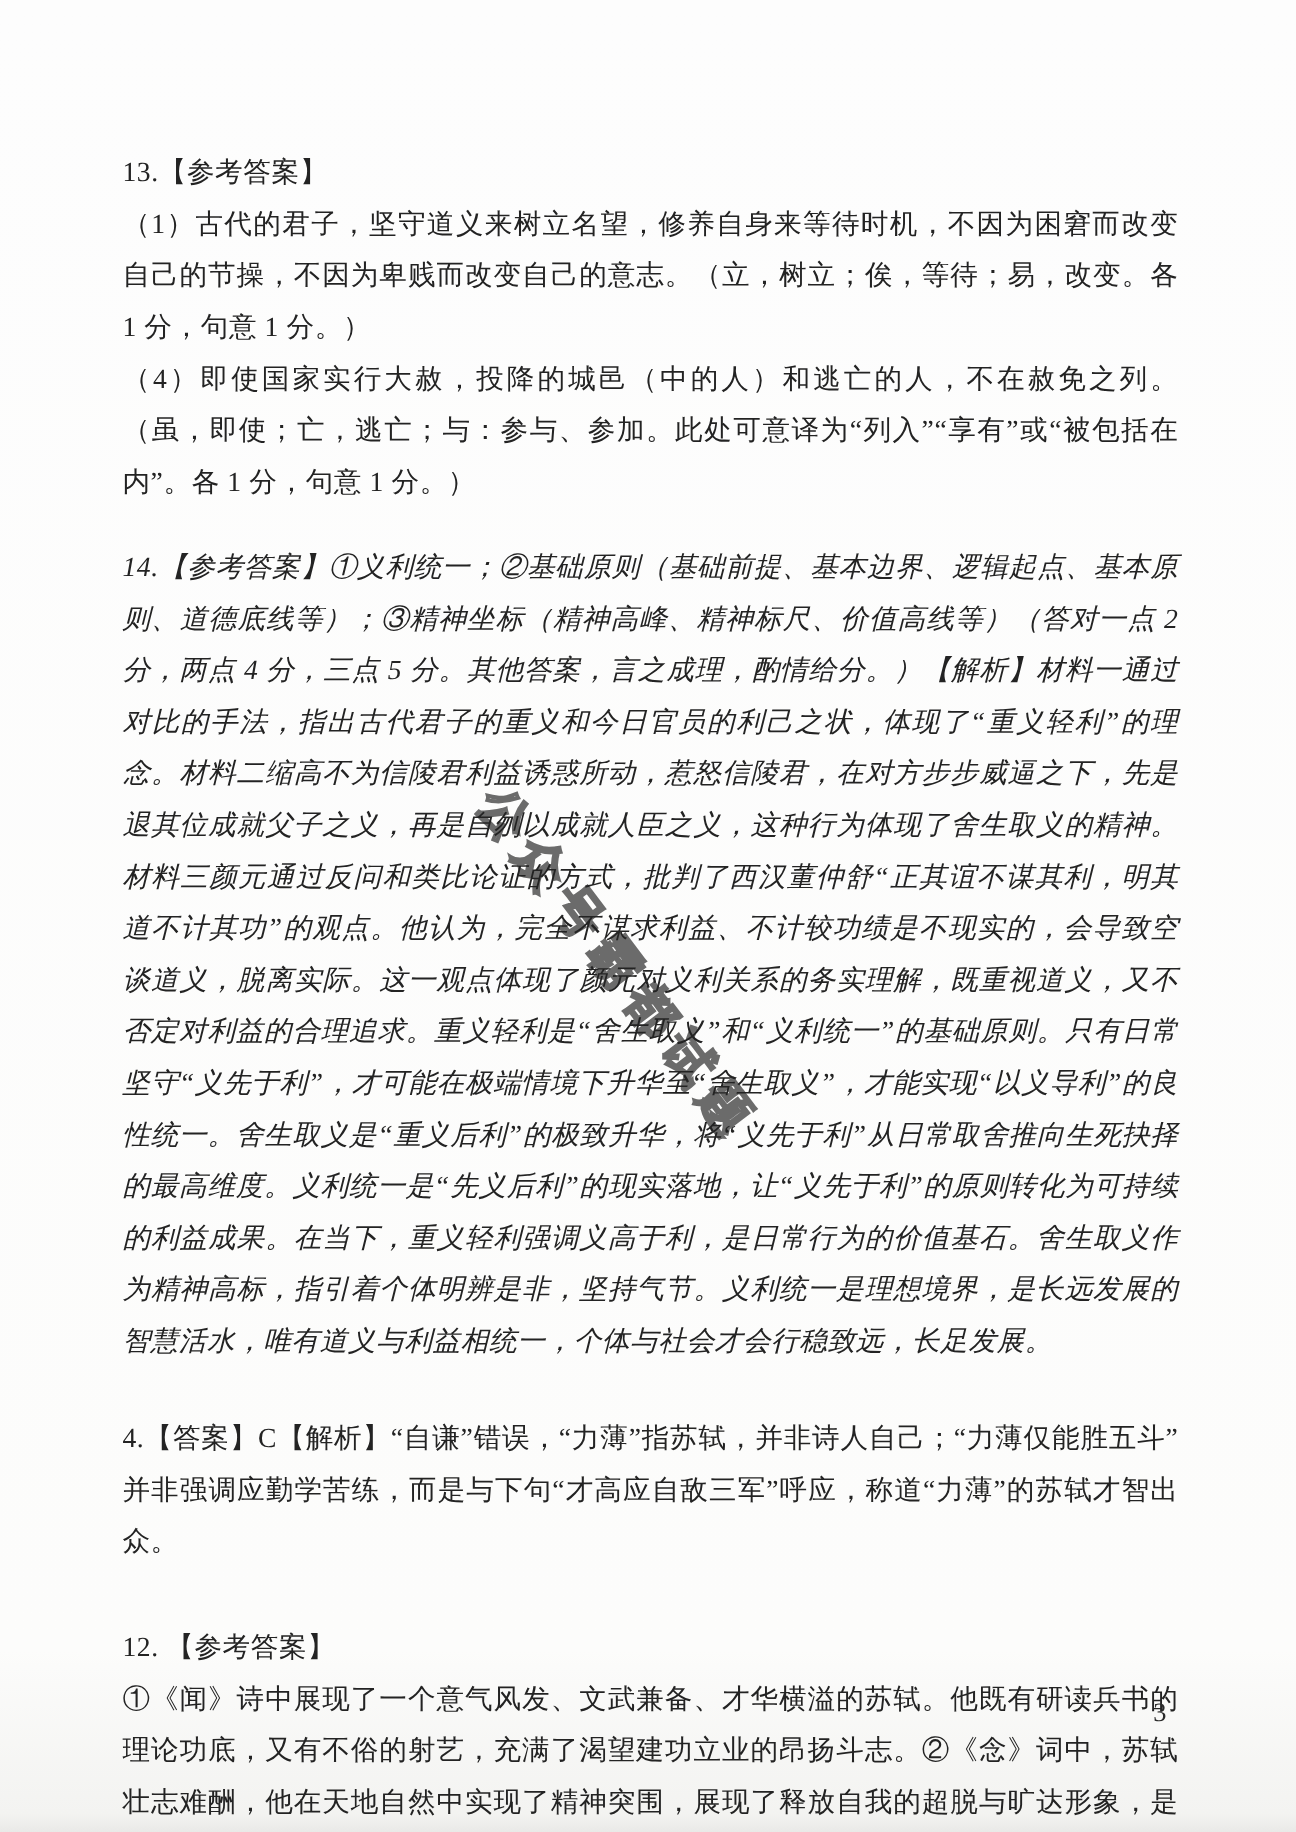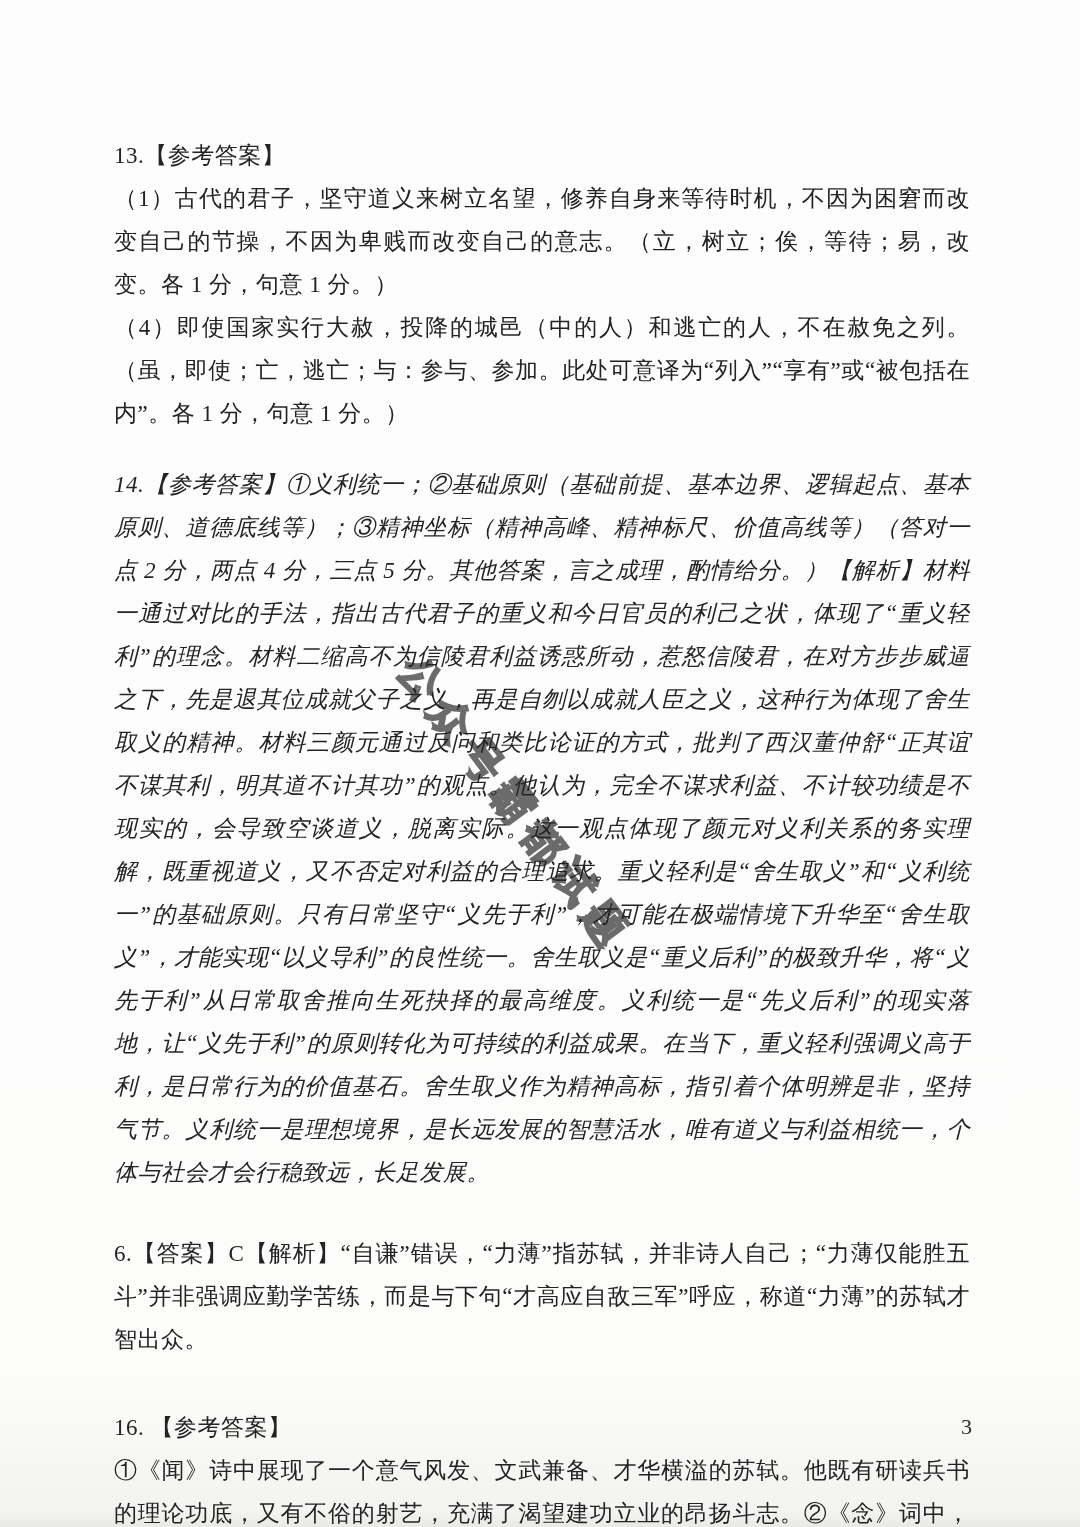--- a/index.html
+++ b/index.html
@@ -24,21 +24,21 @@
     position: absolute;
     left: 102px;
     right: 98px;
     top: 122px;
     font-size: 23px;
     line-height: 43px;
     text-align: justify;
     letter-spacing: 0.5px;
   }
   .content p { margin: 0; }
-  section { margin: 12px; }
+  section { margin: 0; }
   .sec-14 { margin-top: 28px; font-style: italic; }
   .sec-15 { margin-top: 38px; }
   .sec-16 { margin-top: 45px; }
   .page-number {
     position: absolute;
     top: 1414px;
     right: 108px;
     font-size: 22px;
     color: #2a2a2a;
   }
@@ -71,25 +71,25 @@
       <p>13.【参考答案】</p>
       <p>（1）古代的君子，坚守道义来树立名望，修养自身来等待时机，不因为困窘而改变自己的节操，不因为卑贱而改变自己的意志。（立，树立；俟，等待；易，改变。各 1 分，句意 1 分。）</p>
       <p>（4）即使国家实行大赦，投降的城邑（中的人）和逃亡的人，不在赦免之列。（虽，即使；亡，逃亡；与：参与、参加。此处可意译为“列入”“享有”或“被包括在内”。各 1 分，句意 1 分。）</p>
     </section>
 
     <section class="sec-14">
       <p>14.【参考答案】①义利统一；②基础原则（基础前提、基本边界、逻辑起点、基本原则、道德底线等）；③精神坐标（精神高峰、精神标尺、价值高线等）（答对一点 2 分，两点 4 分，三点 5 分。其他答案，言之成理，酌情给分。）【解析】材料一通过对比的手法，指出古代君子的重义和今日官员的利己之状，体现了“重义轻利”的理念。材料二缩高不为信陵君利益诱惑所动，惹怒信陵君，在对方步步威逼之下，先是退其位成就父子之义，再是自刎以成就人臣之义，这种行为体现了舍生取义的精神。材料三颜元通过反问和类比论证的方式，批判了西汉董仲舒“正其谊不谋其利，明其道不计其功”的观点。他认为，完全不谋求利益、不计较功绩是不现实的，会导致空谈道义，脱离实际。这一观点体现了颜元对义利关系的务实理解，既重视道义，又不否定对利益的合理追求。重义轻利是“舍生取义”和“义利统一”的基础原则。只有日常坚守“义先于利”，才可能在极端情境下升华至“舍生取义”，才能实现“以义导利”的良性统一。舍生取义是“重义后利”的极致升华，将“义先于利”从日常取舍推向生死抉择的最高维度。义利统一是“先义后利”的现实落地，让“义先于利”的原则转化为可持续的利益成果。在当下，重义轻利强调义高于利，是日常行为的价值基石。舍生取义作为精神高标，指引着个体明辨是非，坚持气节。义利统一是理想境界，是长远发展的智慧活水，唯有道义与利益相统一，个体与社会才会行稳致远，长足发展。</p>
     </section>
 
     <section class="sec-15">
-      <p>6.【答案】C【解析】“自谦”错误，“力薄”指苏轼，并非诗人自己；“力薄仅能胜五斗”并非强调应勤学苦练，而是与下句“才高应自敌三军”呼应，称道“力薄”的苏轼才智出众。</p>
+      <p>4.【答案】C【解析】“自谦”错误，“力薄”指苏轼，并非诗人自己；“力薄仅能胜五斗”并非强调应勤学苦练，而是与下句“才高应自敌三军”呼应，称道“力薄”的苏轼才智出众。</p>
     </section>
 
     <section class="sec-16">
-      <p>16. 【参考答案】</p>
+      <p>12. 【参考答案】</p>
       <p>①《闻》诗中展现了一个意气风发、文武兼备、才华横溢的苏轼。他既有研读兵书的理论功底，又有不俗的射艺，充满了渴望建功立业的昂扬斗志。②《念》词中，苏轼壮志难酬，他在天地自然中实现了精神突围，展现了释放自我的超脱与旷达形象，是寄情天地的哲思者。</p>
     </section>
 
   </main>
 
   <div class="page-number">3</div>
 
 </div>
 
 </body></html>

